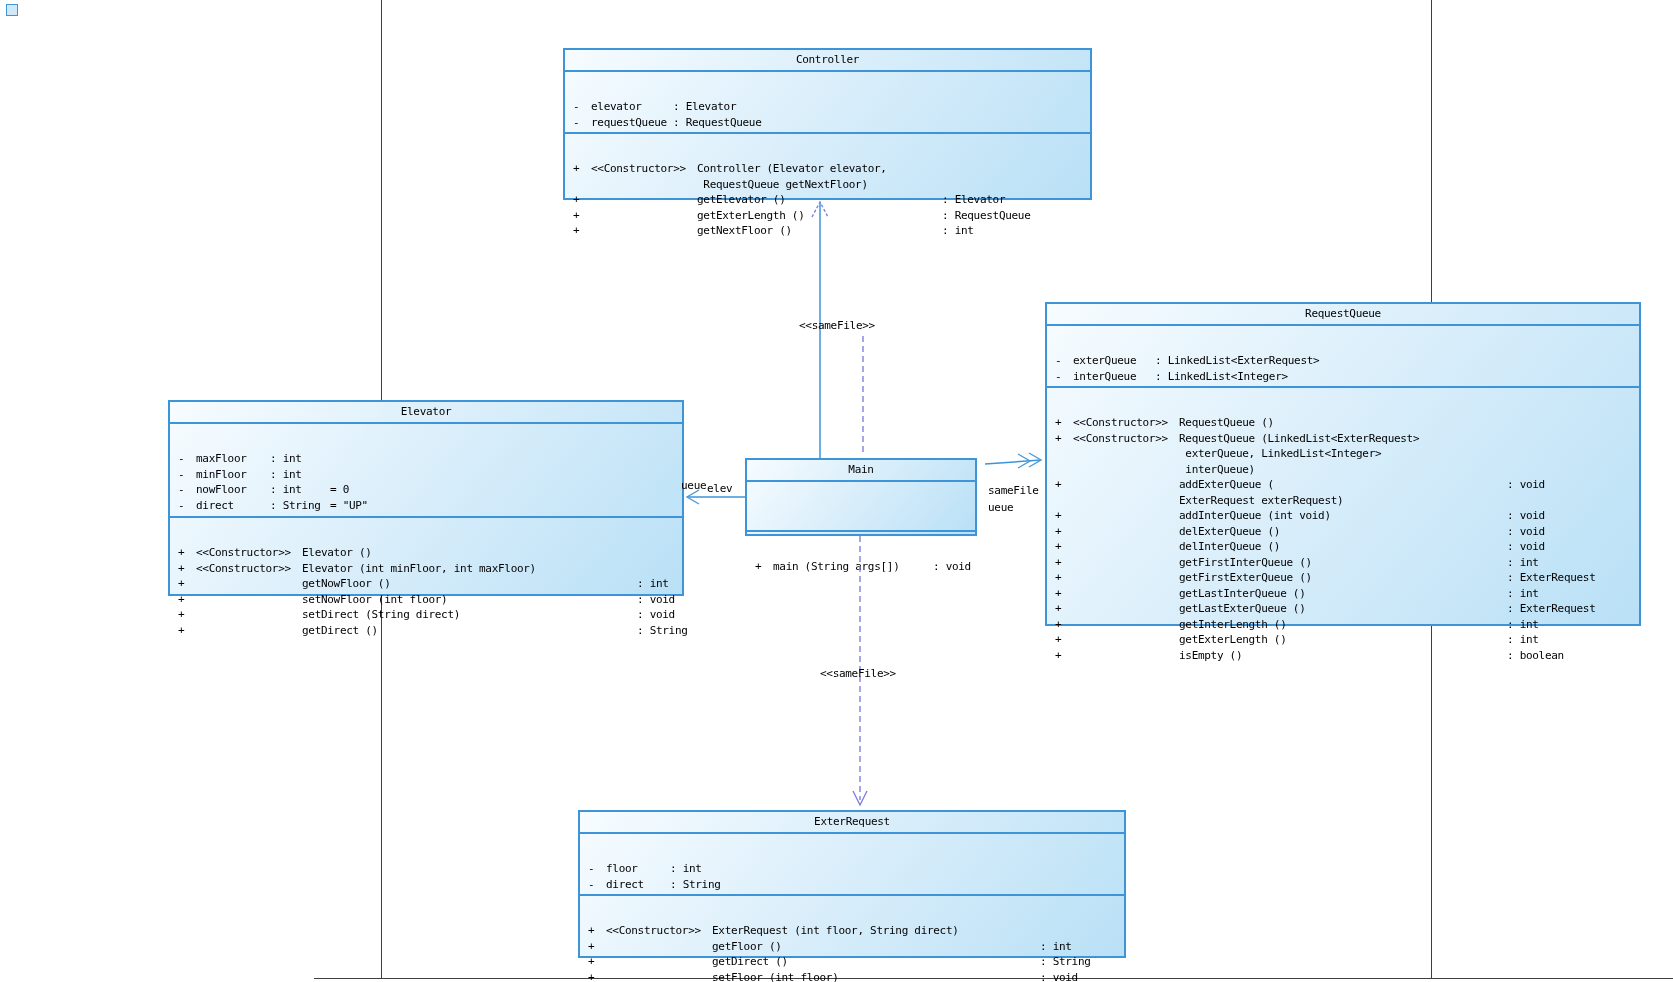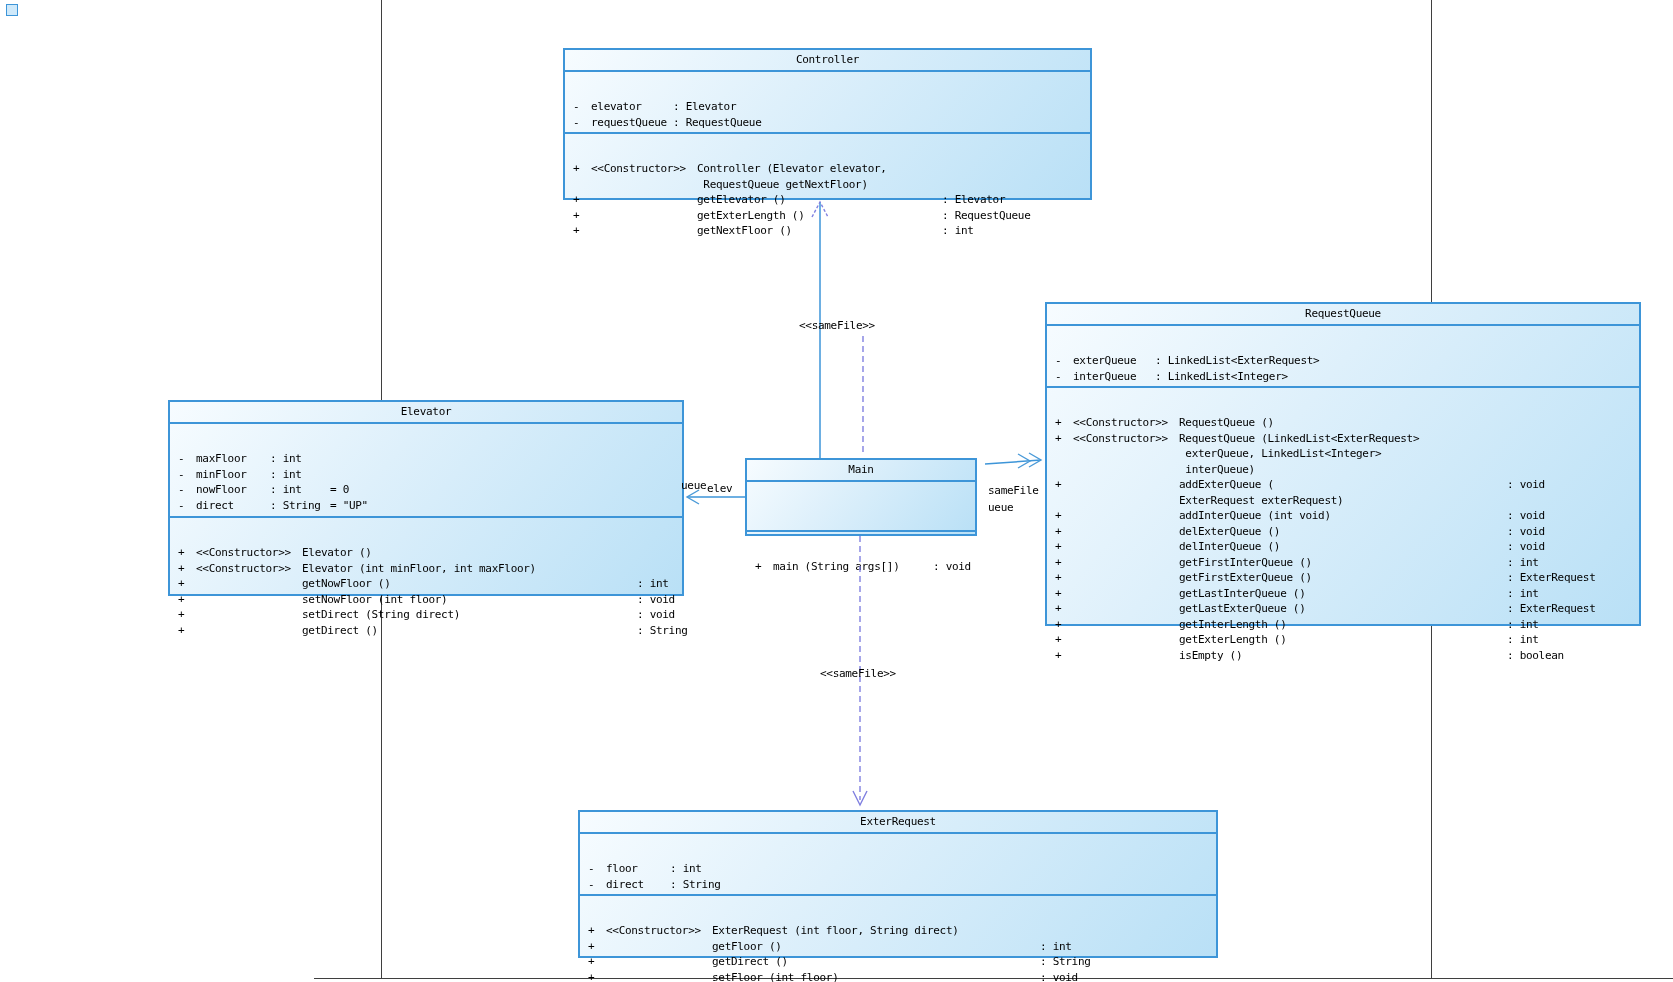--- a/index.html
+++ b/index.html
@@ -145,21 +145,21 @@
   <div class="uml-title">Main</div>
   <div class="uml-attrs" style="height:26px;">
     
   </div>
   <div class="uml-methods">
 
       <div class="mrow"><span class="vis">+</span><span class="stereo"></span><span class="mname">main (String args[])</span><span class="mtype">: void</span></div>
     </div>
 </div>
 
-<div class="uml-box" style="left:578px;top:810px;width:640px;height:148px;--name-col:132px;--type-col:460px;--attr-col:90px;--extra-col:300px;">
+<div class="uml-box" style="left:578px;top:810px;width:548px;height:148px;--name-col:132px;--type-col:460px;--attr-col:90px;--extra-col:300px;">
   <div class="uml-title">ExterRequest</div>
   <div class="uml-attrs" style="height:38px;">
 
       <div class="arow"><span class="vis">-</span><span class="aname">floor</span><span class="atype">: int</span><span class="aextra"></span></div>
 
       <div class="arow"><span class="vis">-</span><span class="aname">direct</span><span class="atype">: String</span><span class="aextra"></span></div>
     </div>
   <div class="uml-methods">
 
       <div class="mrow"><span class="vis">+</span><span class="stereo">&lt;&lt;Constructor&gt;&gt;</span><span class="mname">ExterRequest (int floor, String direct)</span><span class="mtype"></span></div>

